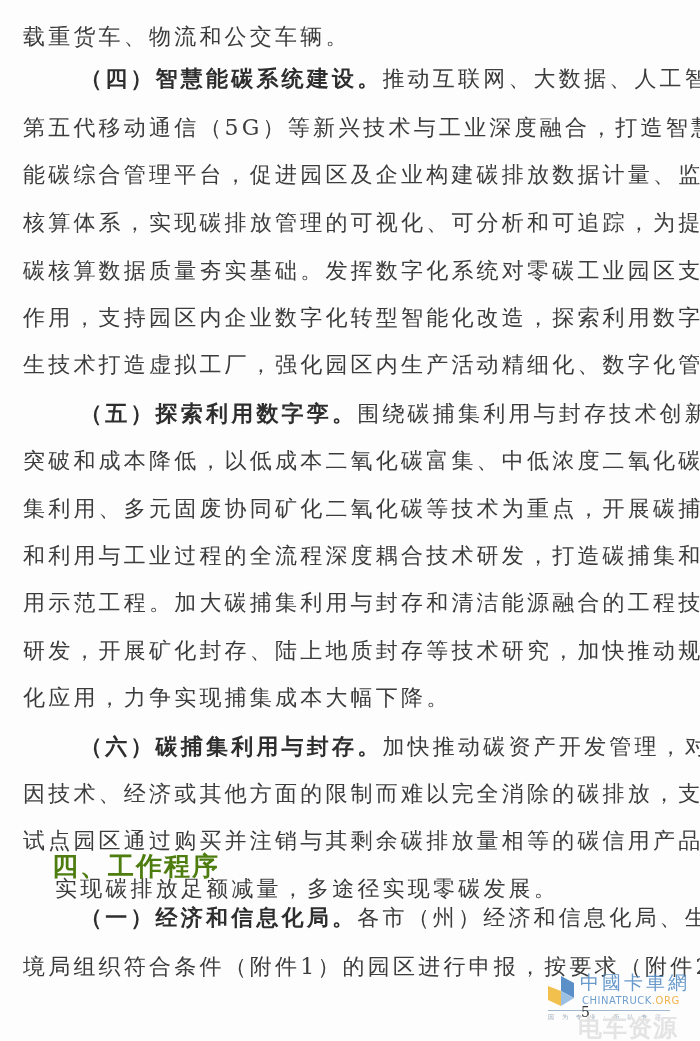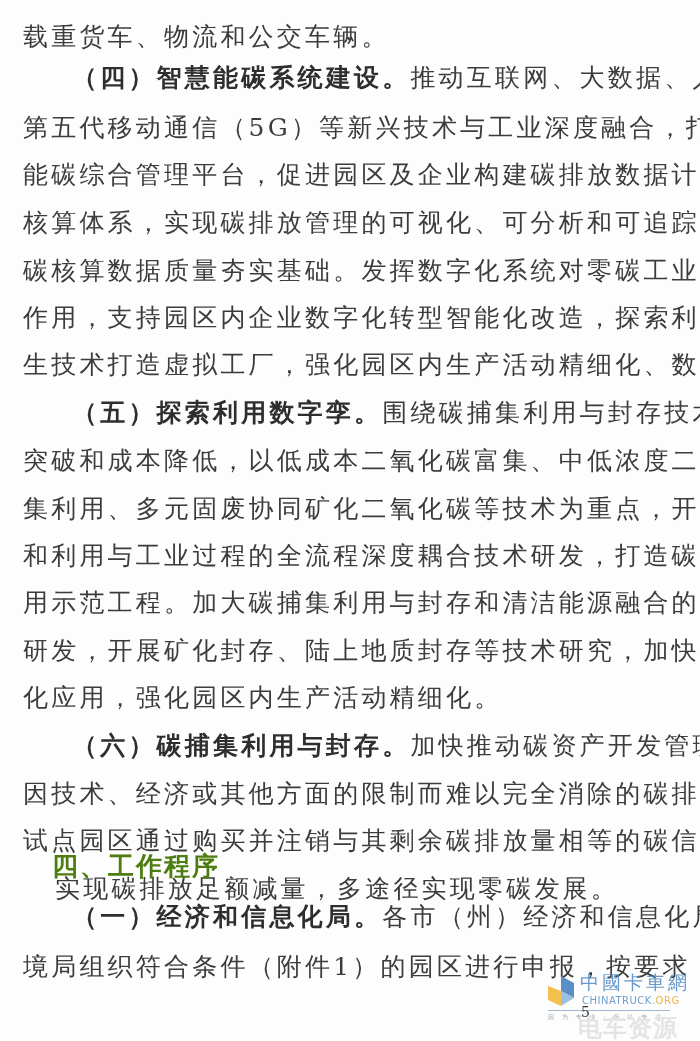--- a/index.html
+++ b/index.html
@@ -20,34 +20,35 @@
       left: 0;
       top: 0;
       width: 700px;
       height: 1041px;
       background: #fdfdfd;
     }
     .line {
       position: absolute;
       left: 23px;
       width: 650px;
-      font-size: 25px;
+      font-size: 22px;
       line-height: 30px;
       height: 30px;
       white-space: nowrap;
       letter-spacing: 3.2px;
       color: #3c3c3c;
     }
     .line.indent {
       left: 72px;
       width: 605px;
     }
     .line .lead {
       font-weight: bold;
       color: #2e2e2e;
+      margin-left: 8px;
     }
     .heading {
       position: absolute;
       left: 52px;
       font-family: "DejaVu Sans", "Liberation Sans", sans-serif;
       font-weight: bold;
       font-size: 26px;
       line-height: 30px;
       letter-spacing: 2px;
       color: #4d7c0f;
@@ -172,21 +173,21 @@
   <div class="line" style="top: 541px;">
     <span>和利用与工业过程的全流程深度耦合技术研发，打造碳捕集和利</span>
   </div>
   <div class="line" style="top: 588px;">
     <span>用示范工程。加大碳捕集利用与封存和清洁能源融合的工程技术</span>
   </div>
   <div class="line" style="top: 636px;">
     <span>研发，开展矿化封存、陆上地质封存等技术研究，加快推动规模</span>
   </div>
   <div class="line" style="top: 683px;">
-    <span>化应用，强化园区内生产活动精细化。</span>
+    <span>化应用，力争实现捕集成本大幅下降。</span>
   </div>
 
   <div class="line indent" style="top: 731px;">
     <span class="lead">（六）碳捕集利用与封存。</span><span>加快推动碳资产开发管理，对</span>
   </div>
   <div class="line" style="top: 779px;">
     <span>因技术、经济或其他方面的限制而难以完全消除的碳排放，支持</span>
   </div>
   <div class="line" style="top: 826px;">
     <span>试点园区通过购买并注销与其剩余碳排放量相等的碳信用产品，</span>

